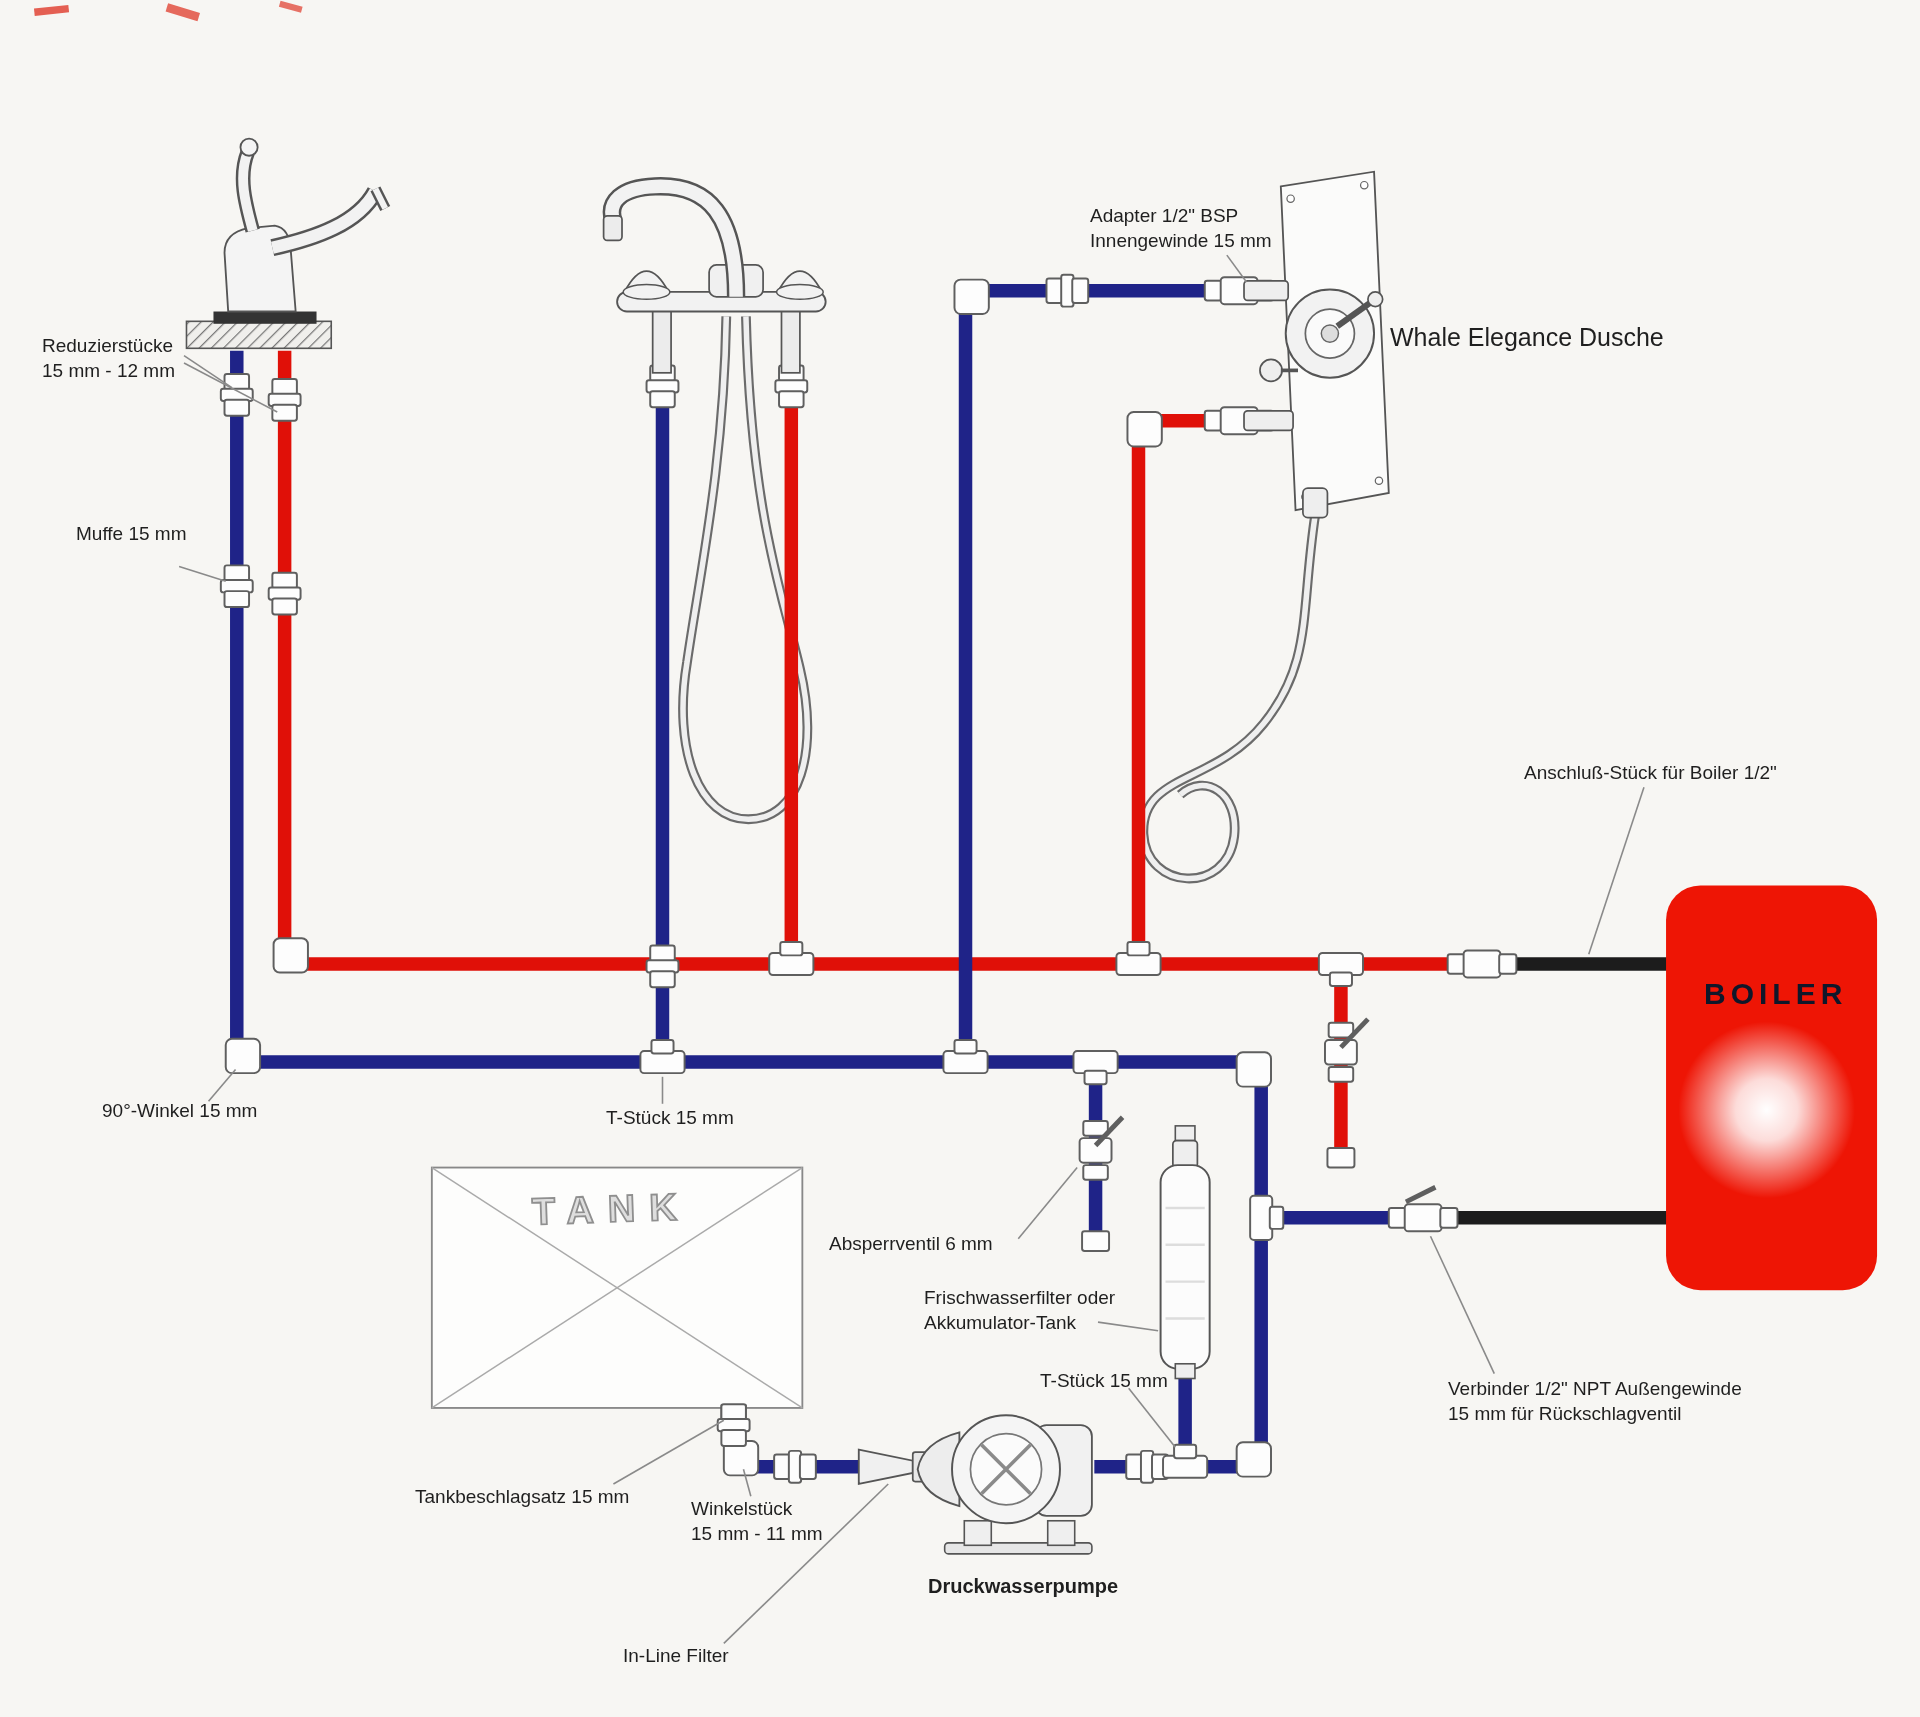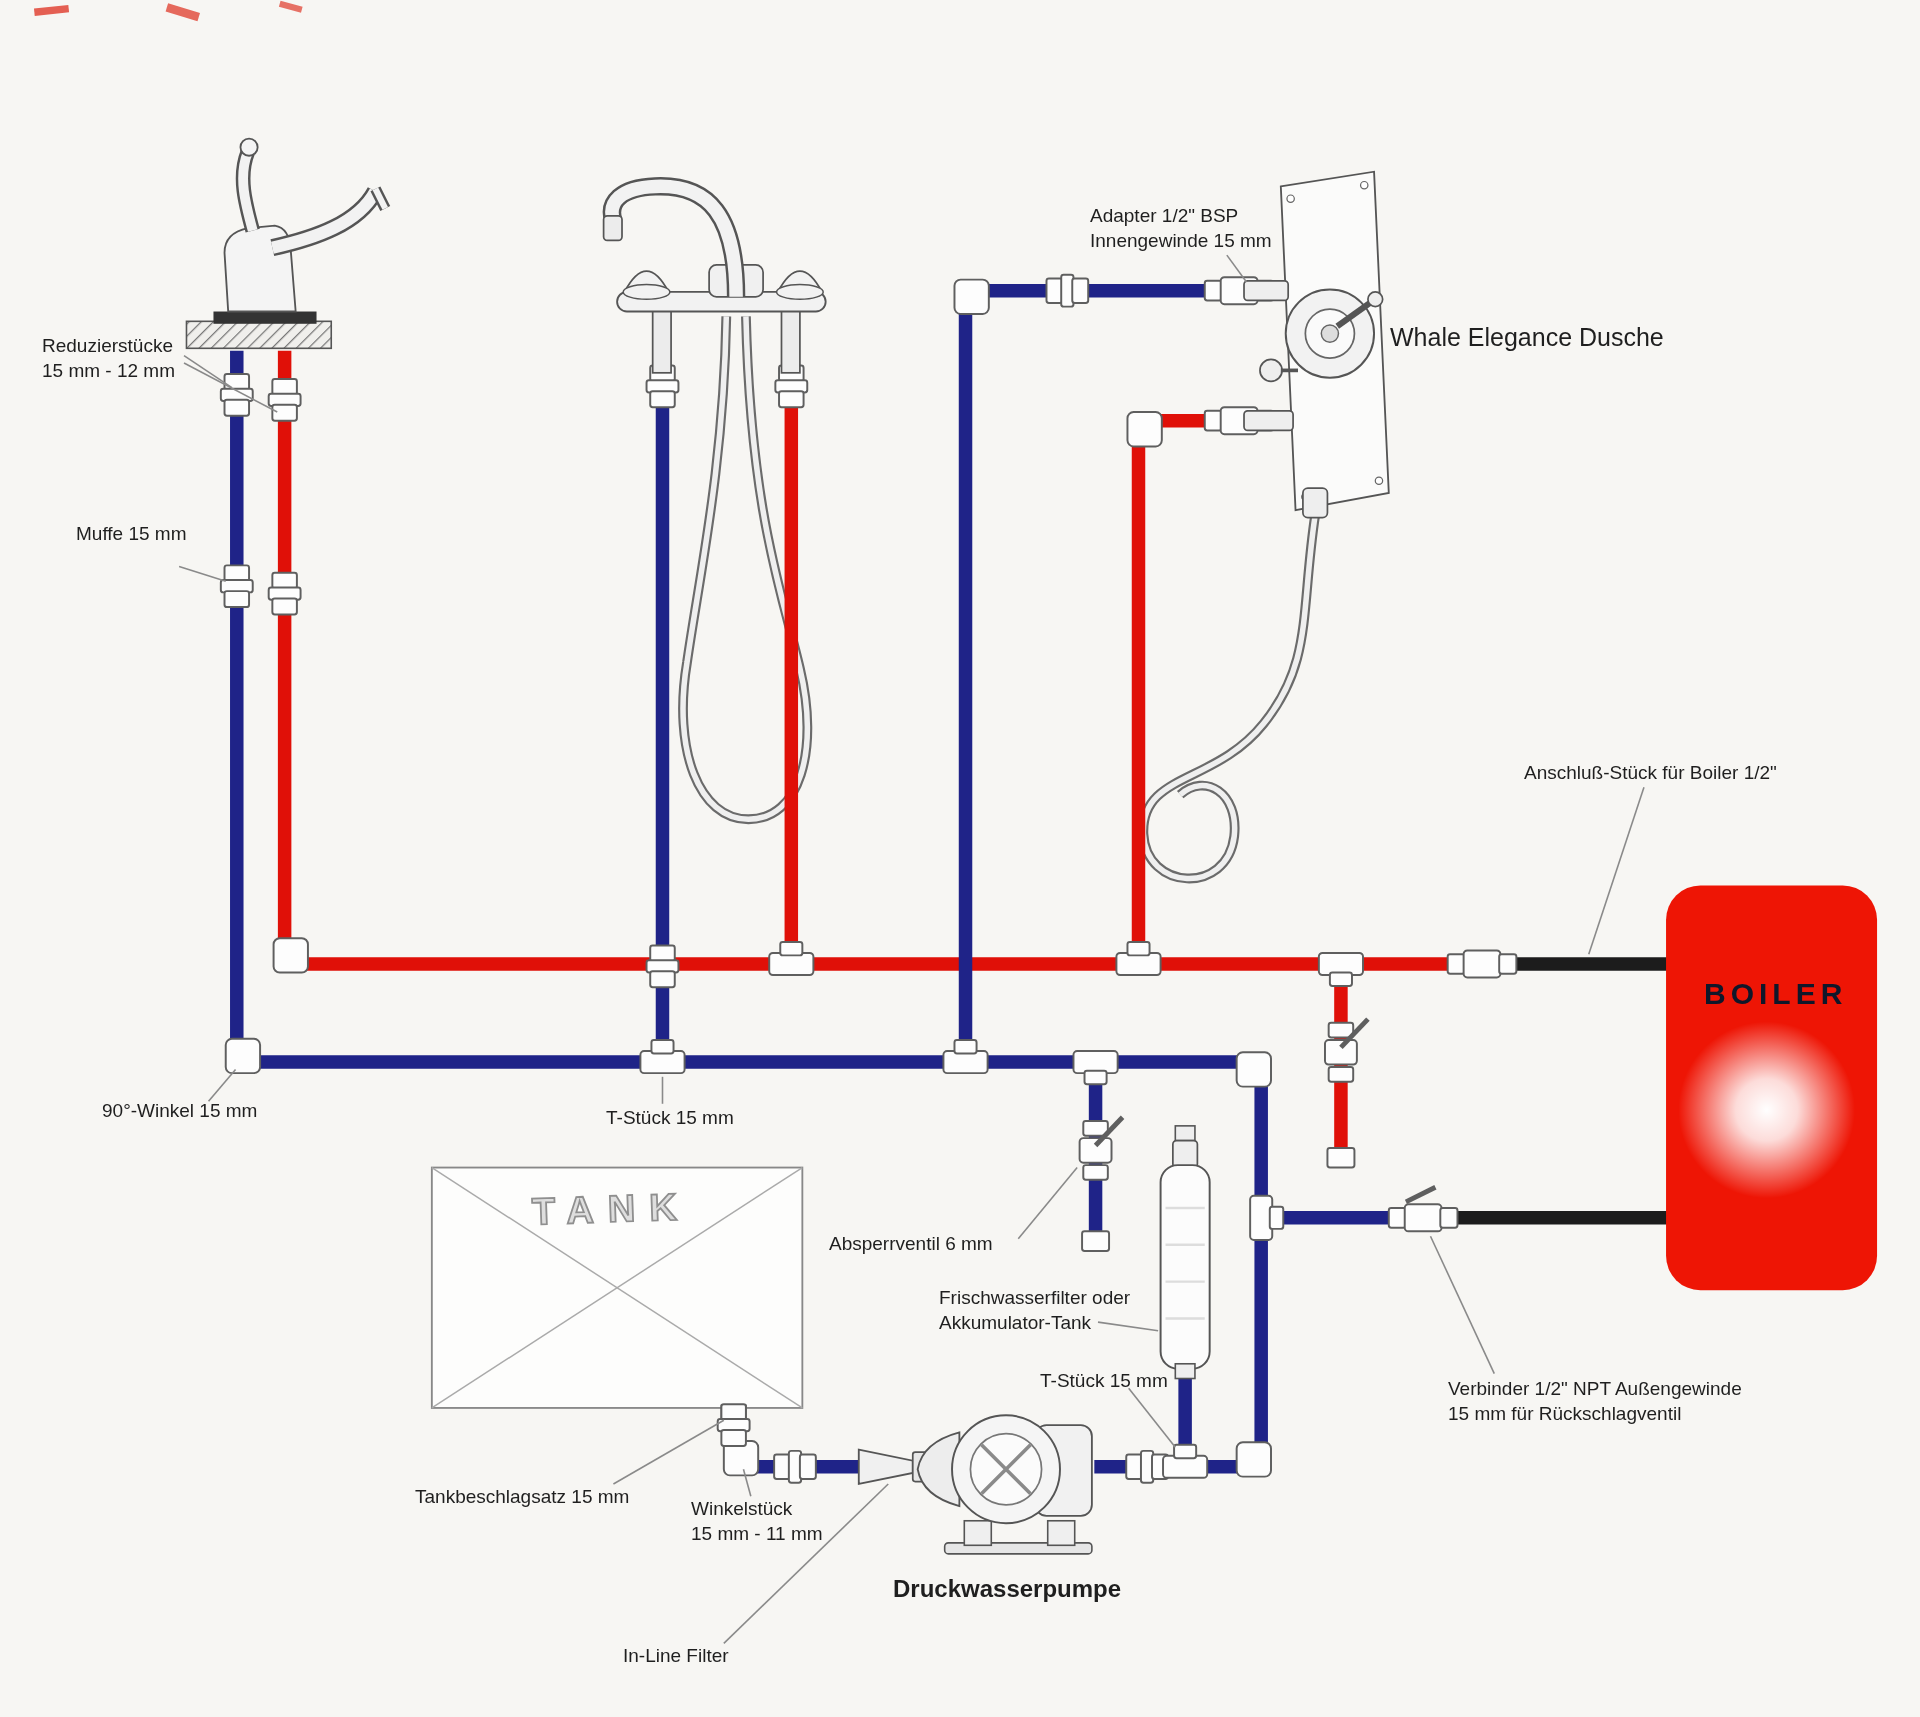--- a/index.html
+++ b/index.html
@@ -17,21 +17,21 @@
   .hose-outer { fill:none; stroke:#6b6b6b; stroke-width:8; }
   .hose-inner { fill:none; stroke:#efefef; stroke-width:4.5; }
   .leader { stroke:#8a8a8a; stroke-width:1.3; }
   .boiler-body { fill: var(--boiler-red,#ee1505); }
 
   .lbl {
     position:absolute; color:#1f1f1f; font-size:19px; line-height:1.3;
     white-space:pre-line;
   }
   .lbl-lg   { font-size:25px;text-align:right; }
-  .lbl-pump { font-size:24px; font-weight:600; }
+  .lbl-pump { font-size:20px; font-weight:600;margin-left:35px; }
   .boiler-label {
     position:absolute; color:#0f172a; font-size:30px; font-weight:bold;
     letter-spacing:5px; white-space:pre;
   }
   .tank-label {
     position:absolute; font-size:38px; font-weight:bold; letter-spacing:14px;
     color:#dedede; -webkit-text-stroke:1.8px #8f8f8f; transform:rotate(-2deg);
     white-space:pre;
   }
 </style>
@@ -276,21 +276,21 @@
 <div class="lbl" style="left:76px; top:522px;">Muffe 15 mm</div>
 <div class="lbl" style="left:1090px; top:204px;">Adapter  1/2" BSP
 Innengewinde 15 mm</div>
 <div class="lbl lbl-lg" style="left:1390px; top:321px;">Whale Elegance Dusche</div>
 <div class="lbl" style="left:1524px; top:761px;">Anschluß-Stück für Boiler 1/2"</div>
 <div class="boiler-label" style="left:1704px; top:977px;">BOILER</div>
 <div class="lbl" style="left:102px; top:1099px;">90°-Winkel 15 mm</div>
 <div class="lbl" style="left:606px; top:1106px;">T-Stück 15 mm</div>
 <div class="tank-label" style="left:532px; top:1188px;">TANK</div>
 <div class="lbl" style="left:829px; top:1232px;">Absperrventil 6 mm</div>
-<div class="lbl" style="left:924px; top:1286px;margin-left:15px;">Frischwasserfilter oder
+<div class="lbl" style="left:924px; top:1286px;">Frischwasserfilter oder
 Akkumulator-Tank</div>
 <div class="lbl" style="left:1040px; top:1369px;">T-Stück 15 mm</div>
 <div class="lbl" style="left:1448px; top:1377px;">Verbinder 1/2" NPT Außengewinde
 15 mm für Rückschlagventil</div>
 <div class="lbl" style="left:415px; top:1485px;">Tankbeschlagsatz 15 mm</div>
 <div class="lbl" style="left:691px; top:1497px;">Winkelstück
 15 mm - 11 mm</div>
 <div class="lbl lbl-pump" style="left:893px; top:1573px;">Druckwasserpumpe</div>
 <div class="lbl" style="left:623px; top:1644px;">In-Line Filter</div>
 

